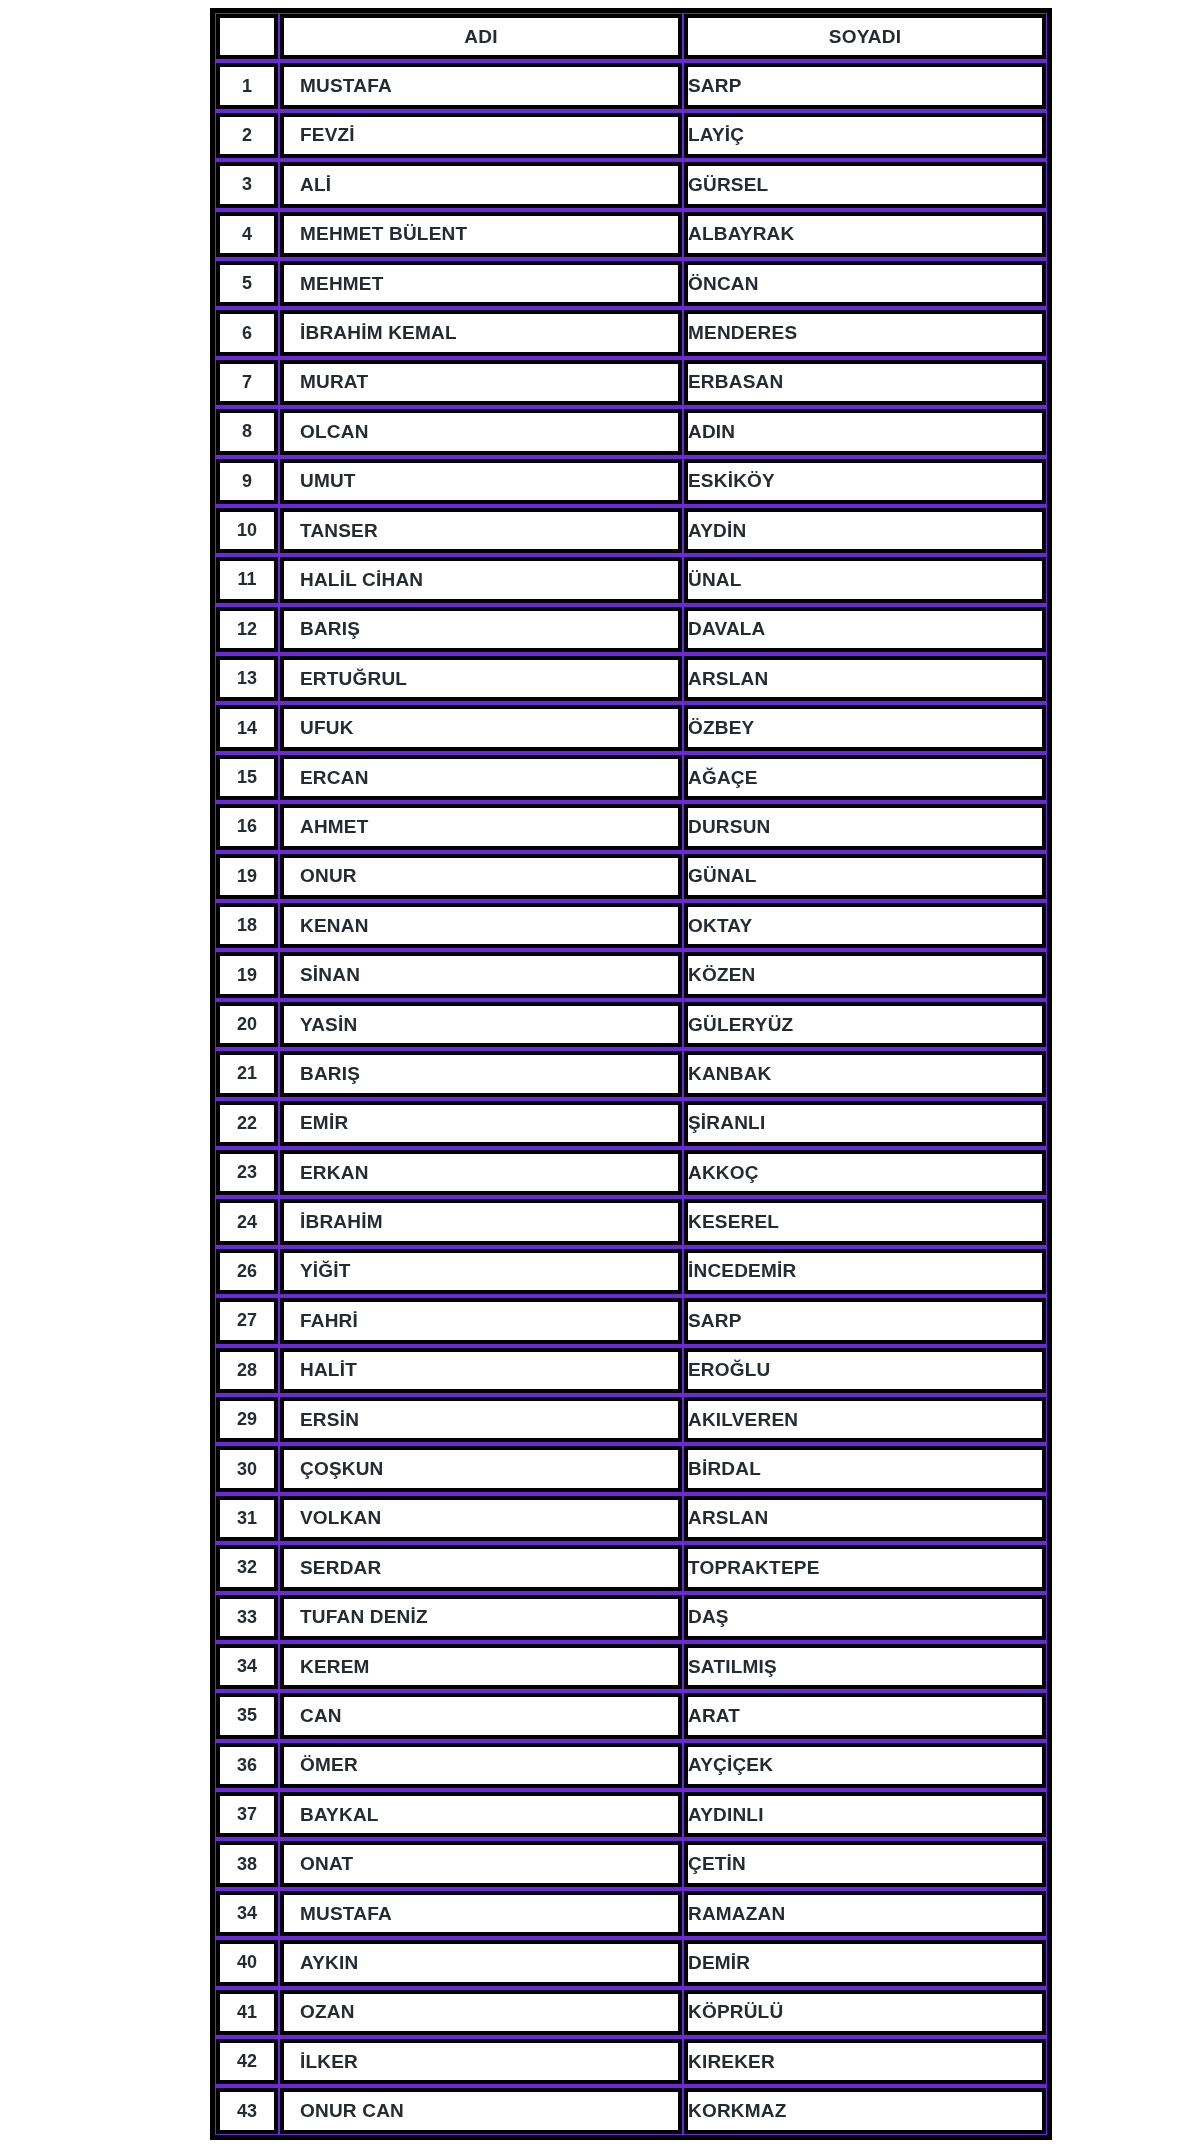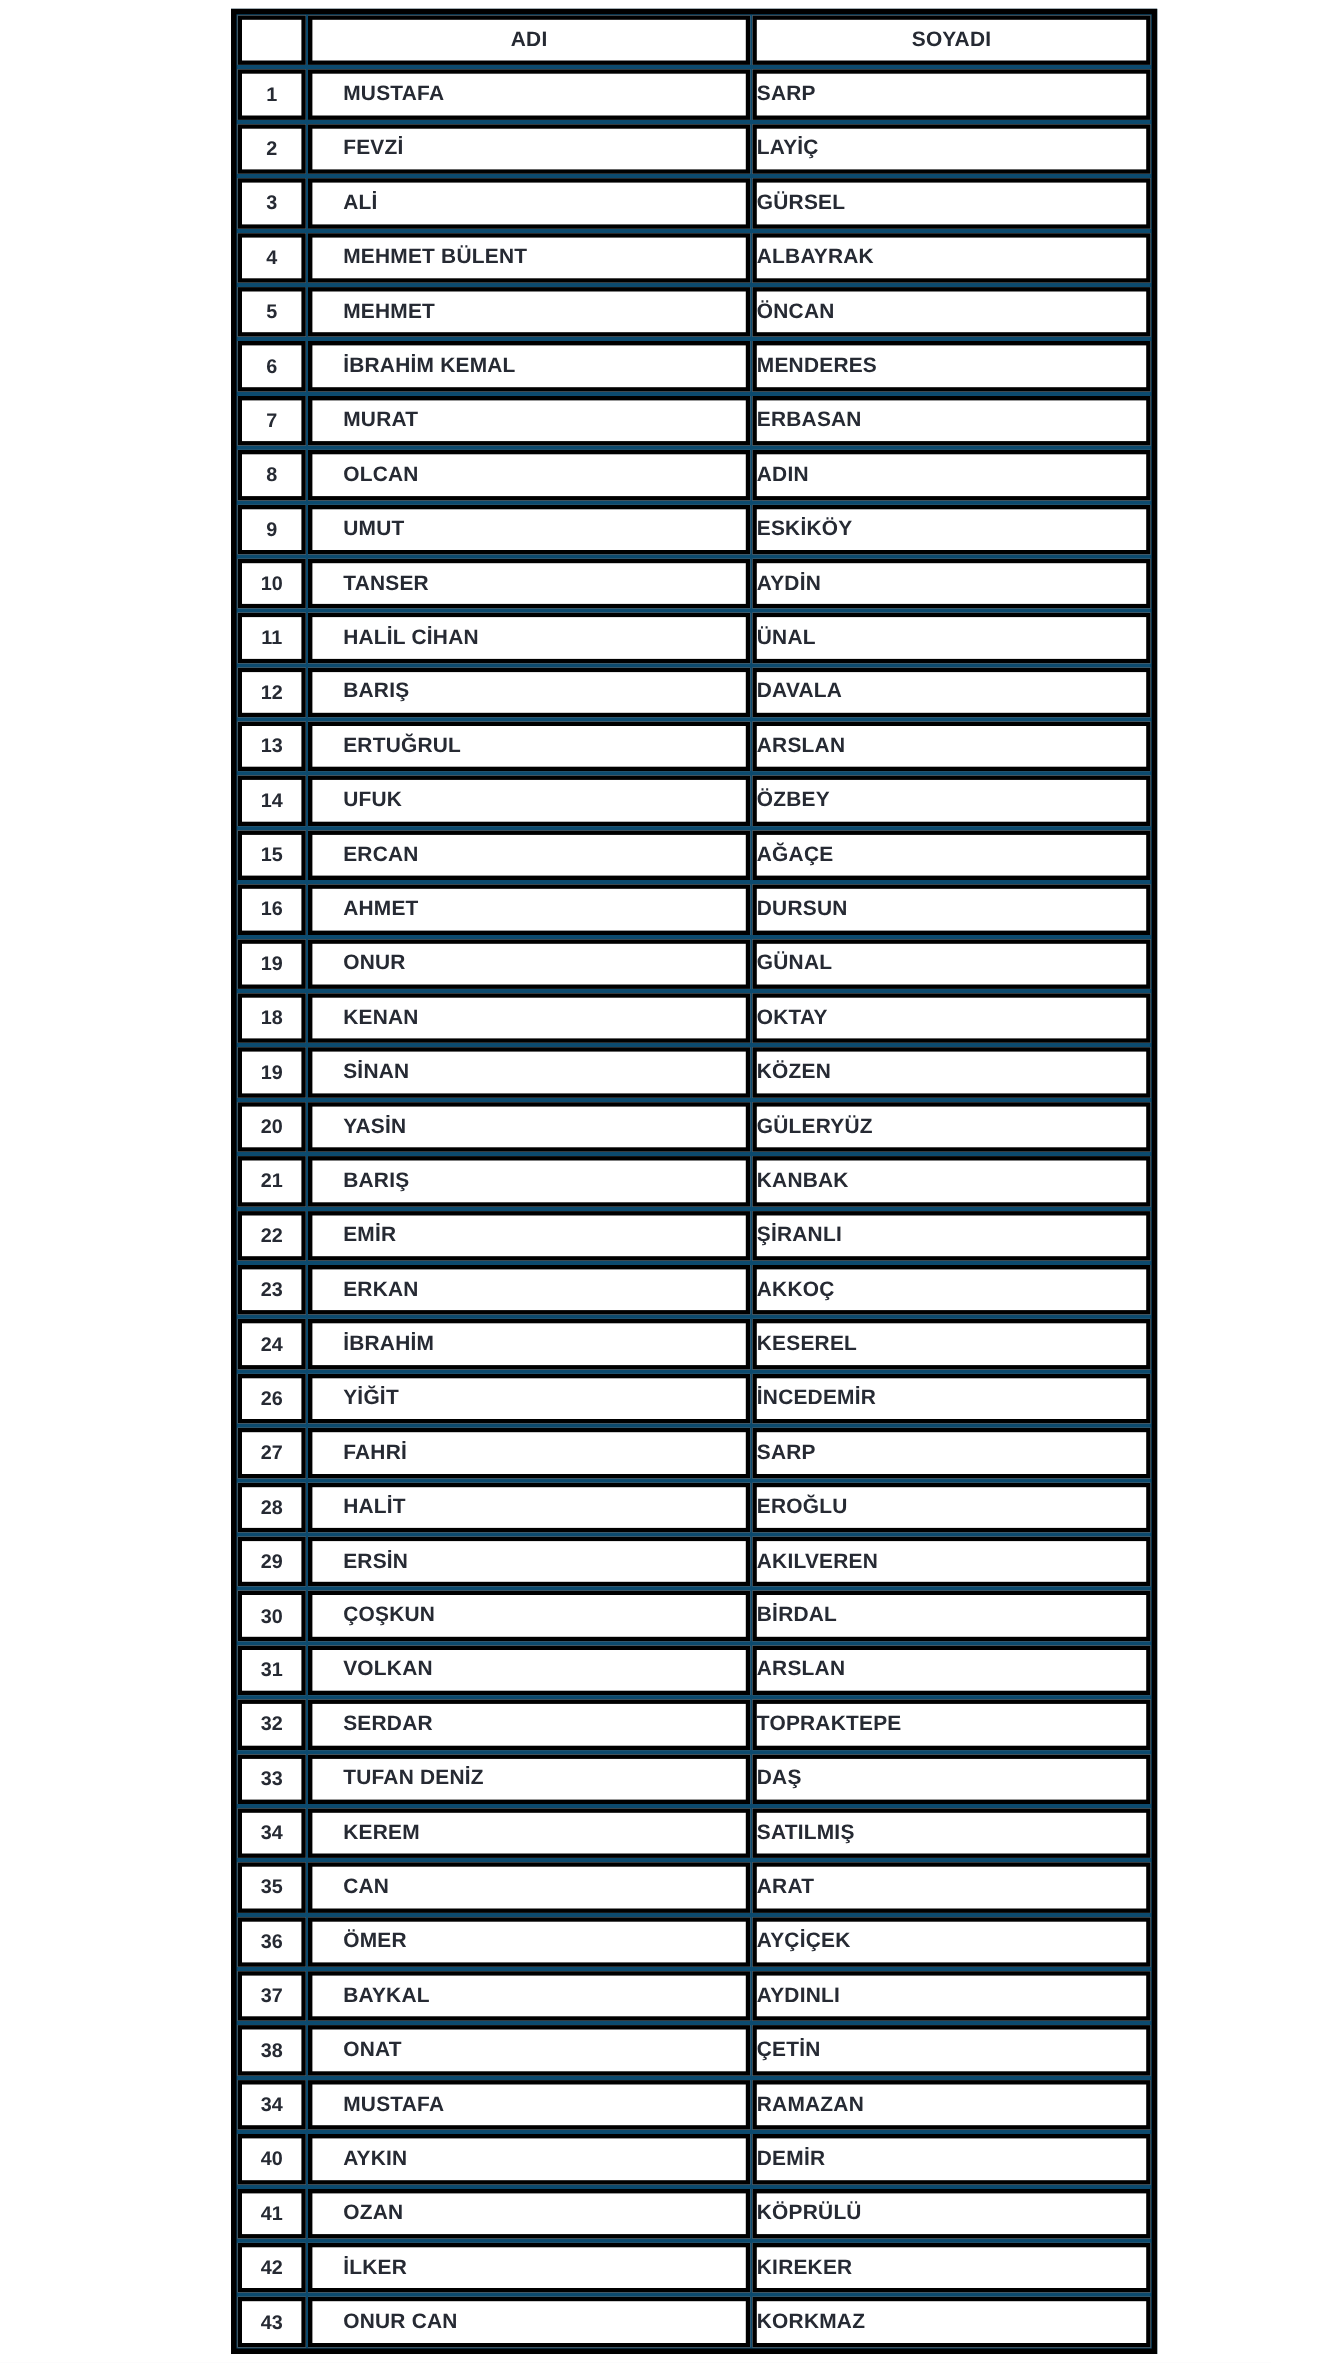--- a/index.html
+++ b/index.html
@@ -16,21 +16,21 @@
     overflow: hidden;
   }
   .names-table {
     position: absolute;
     left: 210px;
     top: 8px;
     width: 842px;
     height: 2132px;
     box-sizing: border-box;
     border: 5px solid #000000;
-    background: #0c4a6e;
+    background: #6d28d9;
     display: flex;
     flex-direction: column;
     gap: 4px;
     padding: 1px;
   }
   .row {
     display: flex;
     gap: 2px;
     flex: 1 1 0;
     min-height: 0;
@@ -48,21 +48,21 @@
   }
   .num-cell {
     width: 62px;
     flex: 0 0 62px;
     justify-content: center;
     font-size: 18px;
   }
   .name-cell {
     width: 402px;
     flex: 0 0 402px;
-    padding-left: 28px;
+    padding-left: 16px;
     font-size: 19px;
     letter-spacing: 0.2px;
   }
   .surname-cell {
     flex: 1 1 auto;
     padding-left: 0;
     font-size: 19px;
     letter-spacing: 0.2px;
   }
   .header-row .cell {

